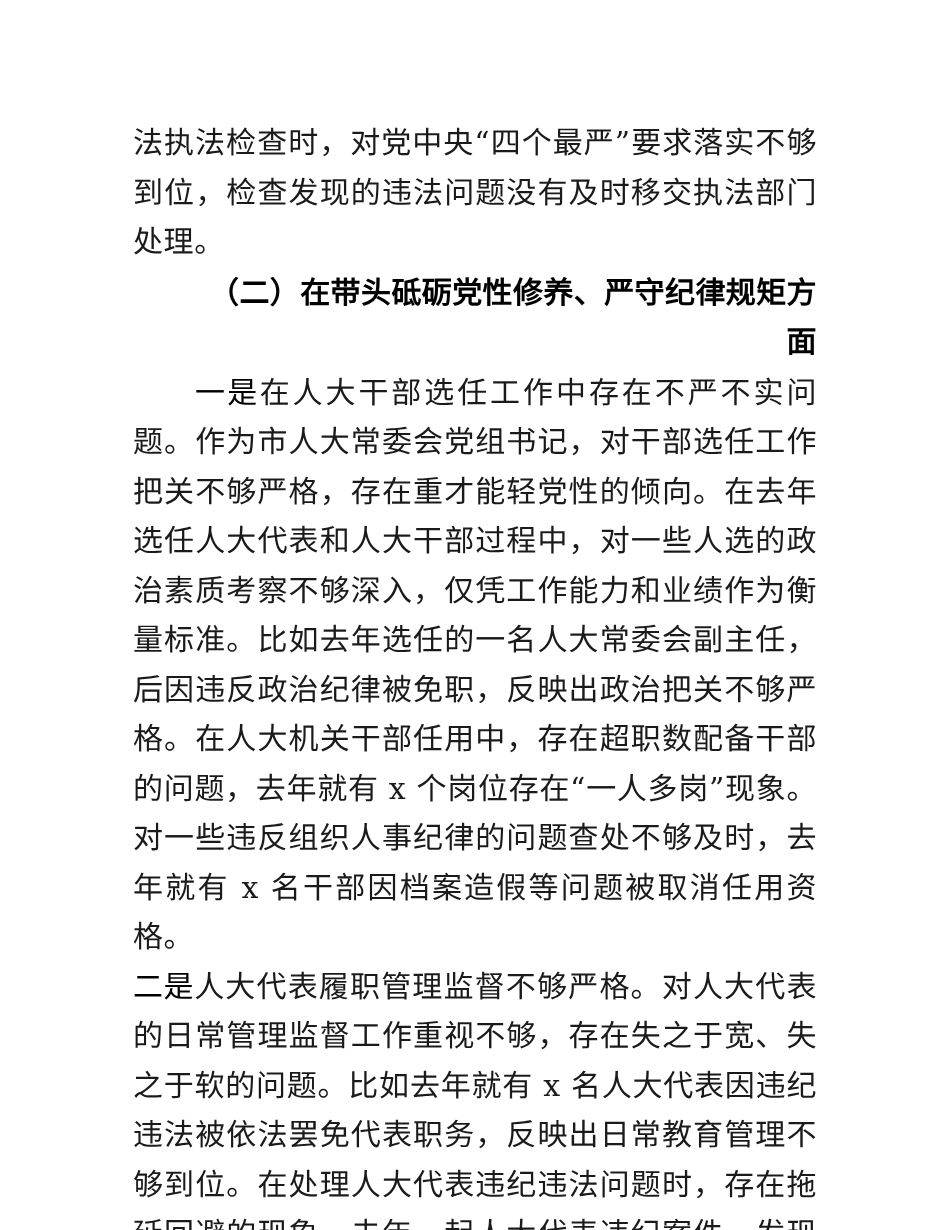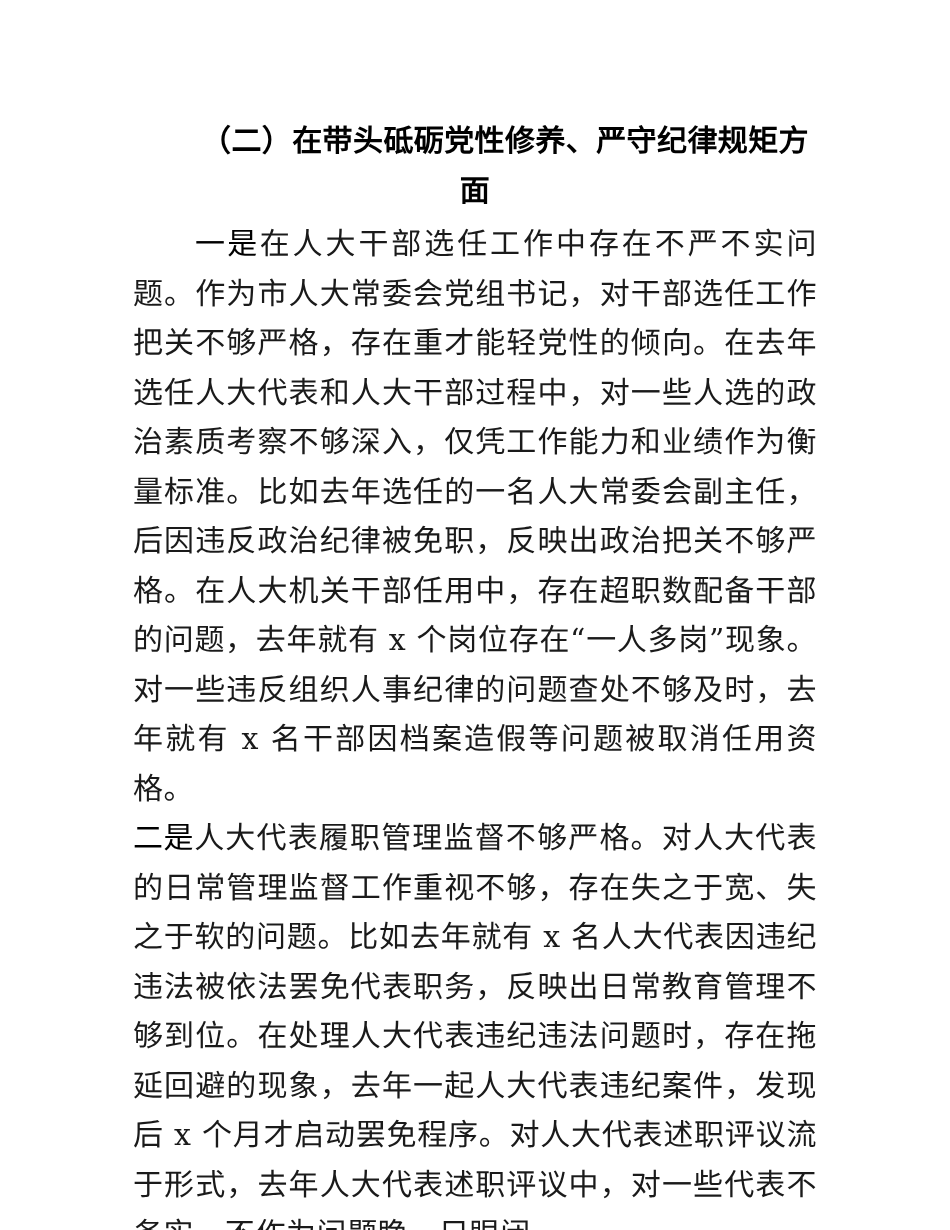--- a/index.html
+++ b/index.html
@@ -43,47 +43,48 @@
   .para.indent-2 {
     text-indent: 62px;
   }
 
   .para.no-indent {
     text-indent: 0;
   }
 
   
   .section-heading {
-    font-family: Liberation Mono, monospace;
+    font-family: Liberation Sans, sans-serif;
     font-size: 30px;
     line-height: 49.5px;
     font-weight: 700;
     color: #000000;
     text-indent: 60px;
     letter-spacing: 0.4px;
     margin: 0;
-    text-align: center;
+    text-align: right;
   }
 
   
   .enum {
     font-family: "Liberation Sans", "DejaVu Sans", sans-serif;
     font-weight: 400;
     color: #000000;
     letter-spacing: 0;
   }
 
   .spacer-sm { height: 1px; }
 </style>
 </head>
 <body>
 
 <div class="page">
   <div class="doc-body">
 
+    <p class="para no-indent">法执法检查时，对党中央“四个最严”要求落实不够到位，检查发现的违法问题没有及时移交执法部门处理。</p>
 
     <div class="spacer-sm"></div>
 
     <h2 class="section-heading">（二）在带头砥砺党性修养、严守纪律规矩方面</h2>
 
     <div class="spacer-sm"></div>
 
     <p class="para indent-2"><span class="enum">一是</span><span>在人大干部选任工作中存在不严不实问题。作为市人大常委会党组书记，对干部选任工作把关不够严格，存在重才能轻党性的倾向。在去年选任人大代表和人大干部过程中，对一些人选的政治素质考察不够深入，仅凭工作能力和业绩作为衡量标准。比如去年选任的一名人大常委会副主任，后因违反政治纪律被免职，反映出政治把关不够严格。在人大机关干部任用中，存在超职数配备干部的问题，去年就有 x 个岗位存在“一人多岗”现象。对一些违反组织人事纪律的问题查处不够及时，去年就有 x 名干部因档案造假等问题被取消任用资格。</span></p>
 
     <p class="para no-indent"><span class="enum">二是</span><span>人大代表履职管理监督不够严格。对人大代表的日常管理监督工作重视不够，存在失之于宽、失之于软的问题。比如去年就有 x 名人大代表因违纪违法被依法罢免代表职务，反映出日常教育管理不够到位。在处理人大代表违纪违法问题时，存在拖延回避的现象，去年一起人大代表违纪案件，发现后 x 个月才启动罢免程序。对人大代表述职评议流于形式，去年人大代表述职评议中，对一些代表不务实、不作为问题睁一只眼闭</span></p>

